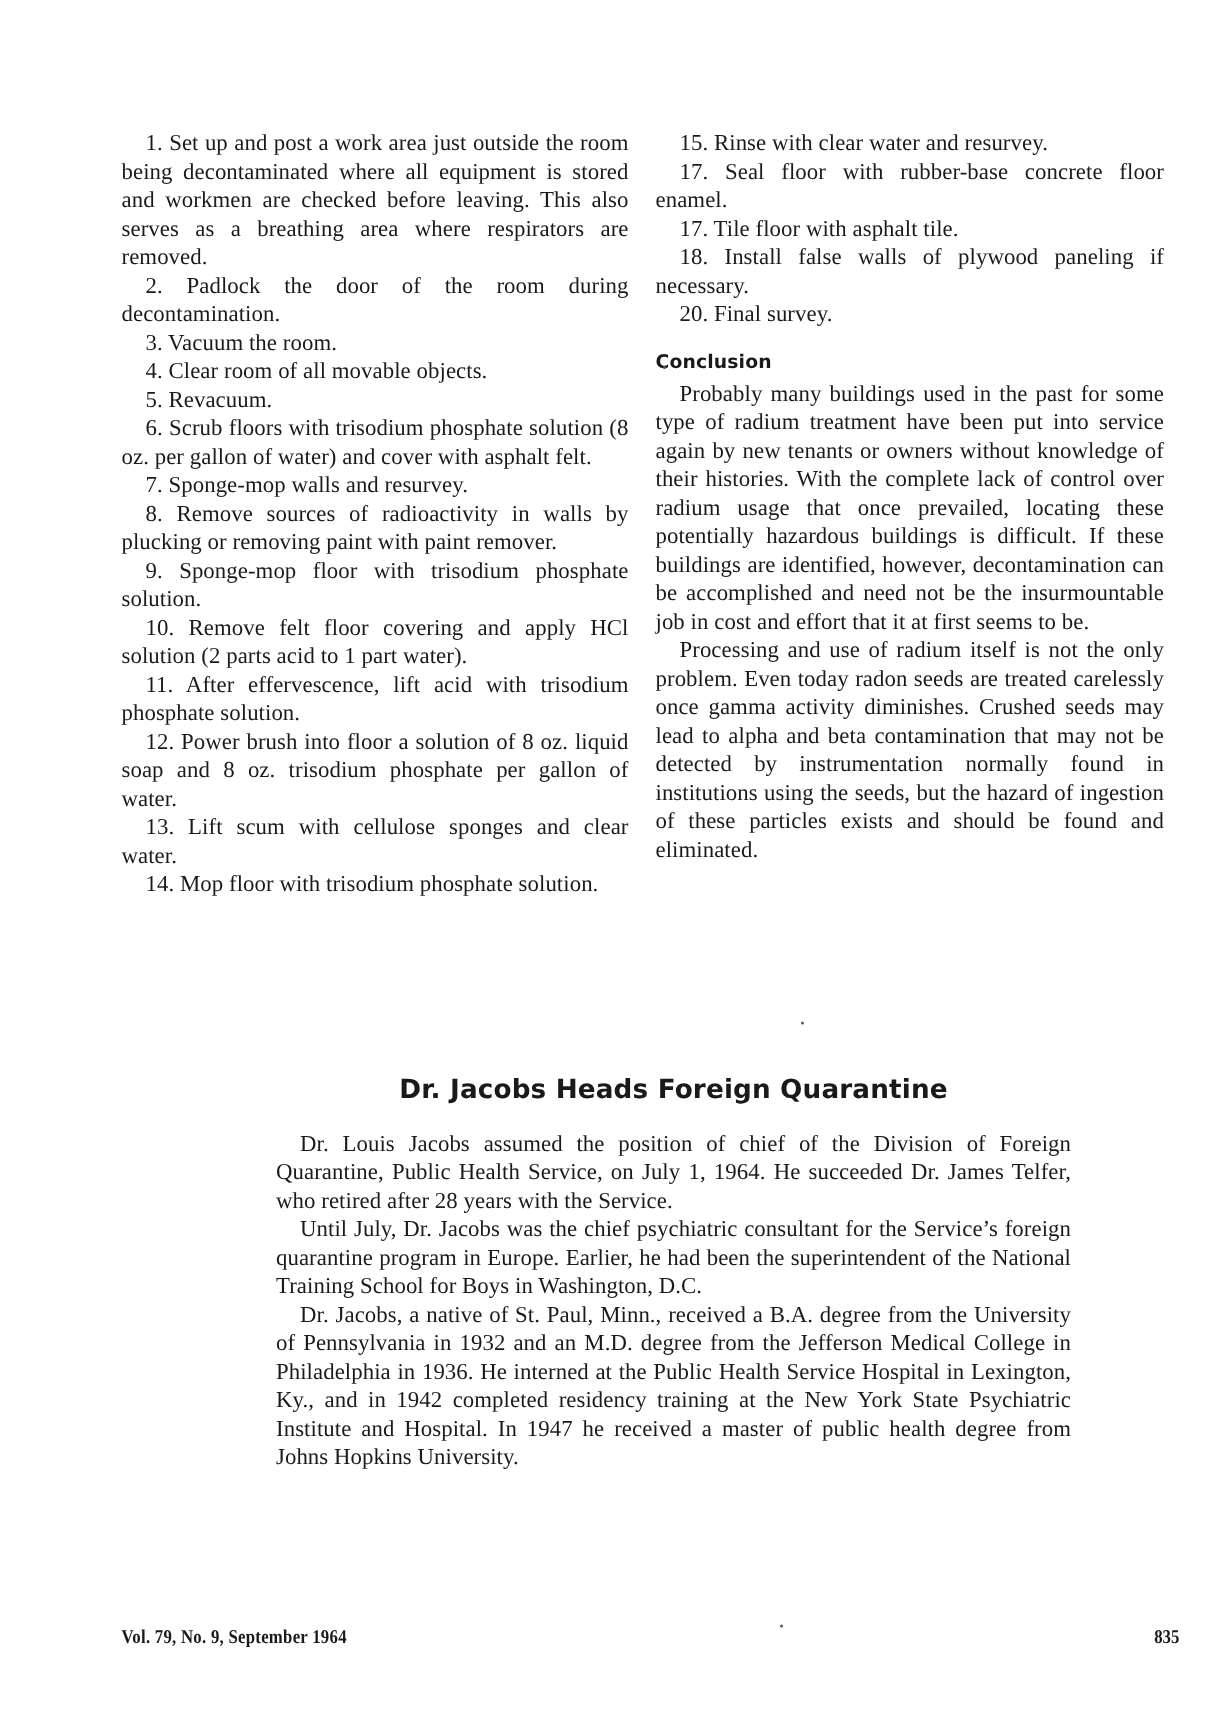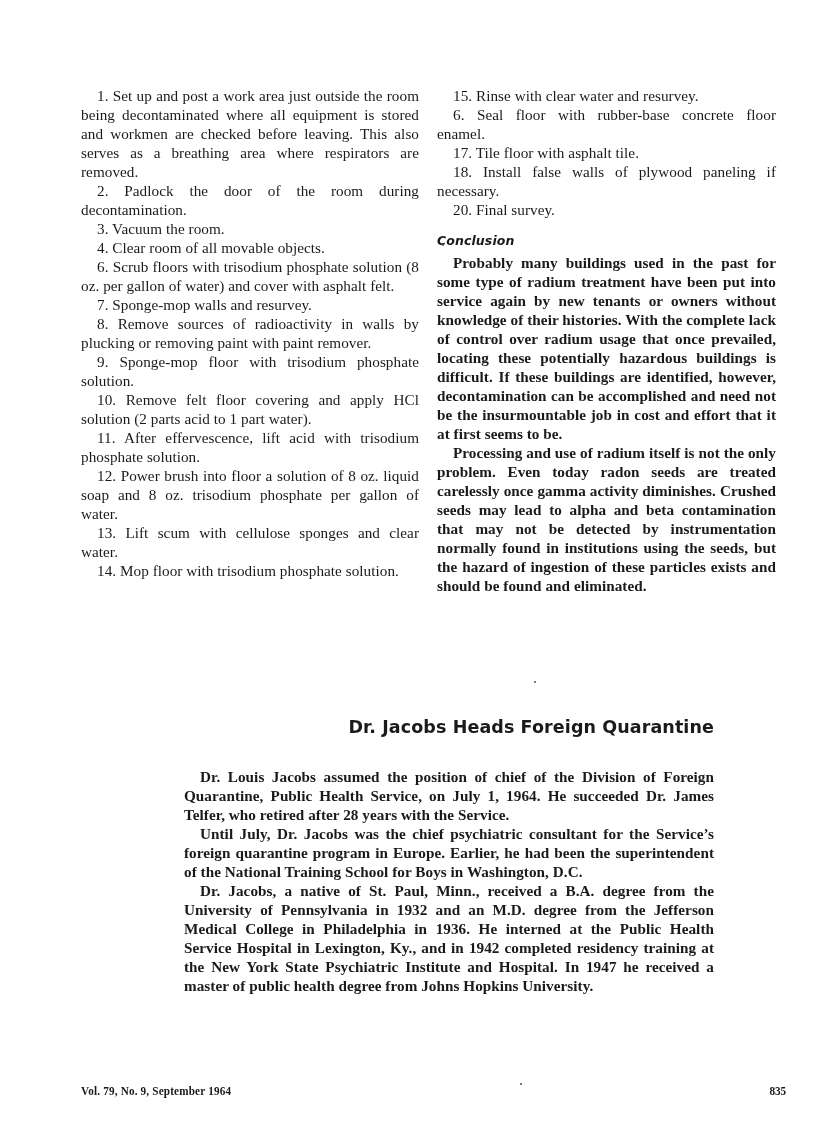--- a/index.html
+++ b/index.html
@@ -28,49 +28,47 @@
     }
     #col-left { left: 81px; width: 338px; }
     #col-right { left: 437px; width: 339px; }
     .item {
       margin: 0;
       text-indent: 16px;
     }
     .para {
       margin: 0;
       text-indent: 16px;
-      font-weight: bold;
     }
     .section-heading {
       font-family: "DejaVu Sans", "Liberation Sans", sans-serif;
       font-weight: bold;
       font-size: 12.5px;
       margin: 12px 0 3px 0;
       letter-spacing: 0.1px;
-      font-style: italic;
     }
     .stray-dot {
       position: absolute;
       width: 2px;
       height: 2px;
       background: #555;
       border-radius: 1px;
     }
     #article {
       position: absolute;
       left: 184px;
       top: 718px;
       width: 530px;
     }
     #article-title {
       font-family: "DejaVu Sans", "Liberation Sans", sans-serif;
       font-weight: bold;
       font-size: 17.5px;
-      text-align: right;
-      margin: 0 0 30px 0;
+      text-align: center;
+      margin: 0 0 16px 0;
       letter-spacing: 0.1px;
       position: relative;
       left: 0;
     }
     #article .para {
       text-indent: 16px;
     }
     #footer {
       position: absolute;
       top: 1083px;
@@ -89,34 +87,35 @@
     #footer-page { }
   </style>
 </head>
 <body>
 
 <div id="col-left" class="col serif">
   <p class="item">1. Set up and post a work area just outside the room being decontaminated where all equipment is stored and workmen are checked before leaving.  This also serves as a breathing area where respirators are removed.</p>
   <p class="item">2. Padlock the door of the room during decontamination.</p>
   <p class="item">3. Vacuum the room.</p>
   <p class="item">4. Clear room of all movable objects.</p>
+  <p class="item">5. Revacuum.</p>
   <p class="item">6. Scrub floors with trisodium phosphate solution (8 oz. per gallon of water) and cover with asphalt felt.</p>
   <p class="item">7. Sponge-mop walls and resurvey.</p>
   <p class="item">8. Remove sources of radioactivity in walls by plucking or removing paint with paint remover.</p>
   <p class="item">9. Sponge-mop floor with trisodium phosphate solution.</p>
   <p class="item">10. Remove felt floor covering and apply HCl solution (2 parts acid to 1 part water).</p>
   <p class="item">11. After effervescence, lift acid with trisodium phosphate solution.</p>
   <p class="item">12. Power brush into floor a solution of 8 oz. liquid soap and 8 oz. trisodium phosphate per gallon of water.</p>
   <p class="item">13. Lift scum with cellulose sponges and clear water.</p>
   <p class="item">14. Mop floor with trisodium phosphate solution.</p>
 </div>
 
 <div id="col-right" class="col serif">
   <p class="item">15. Rinse with clear water and resurvey.</p>
-  <p class="item">6. Seal floor with rubber-base concrete floor enamel.</p>
+  <p class="item">17. Seal floor with rubber-base concrete floor enamel.</p>
   <p class="item">17. Tile floor with asphalt tile.</p>
   <p class="item">18. Install false walls of plywood paneling if necessary.</p>
   <p class="item">20. Final survey.</p>
   <h3 class="section-heading">Conclusion</h3>
   <p class="para">Probably many buildings used in the past for some type of radium treatment have been put into service again by new tenants or owners without knowledge of their histories.  With the complete lack of control over radium usage that once prevailed, locating these potentially hazardous buildings is difficult.  If these buildings are identified, however, decontamination can be accomplished and need not be the insurmountable job in cost and effort that it at first seems to be.</p>
   <p class="para">Processing and use of radium itself is not the only problem.  Even today radon seeds are treated carelessly once gamma activity diminishes.  Crushed seeds may lead to alpha and beta contamination that may not be detected by instrumentation normally found in institutions using the seeds, but the hazard of ingestion of these particles exists and should be found and eliminated.</p>
 </div>
 
 <div class="stray-dot" style="left:442px; top:244px;"></div>
 <div class="stray-dot" style="left:534px; top:681px;"></div>

